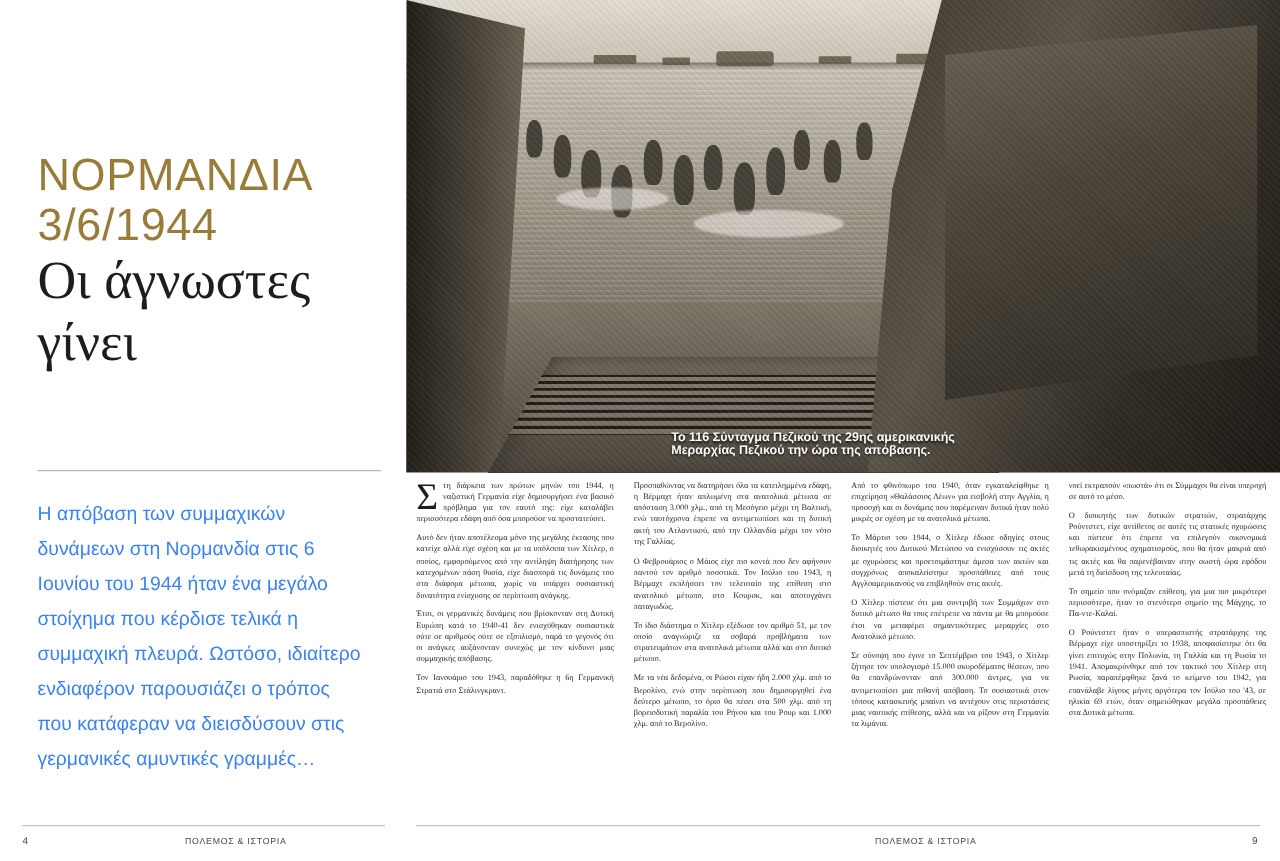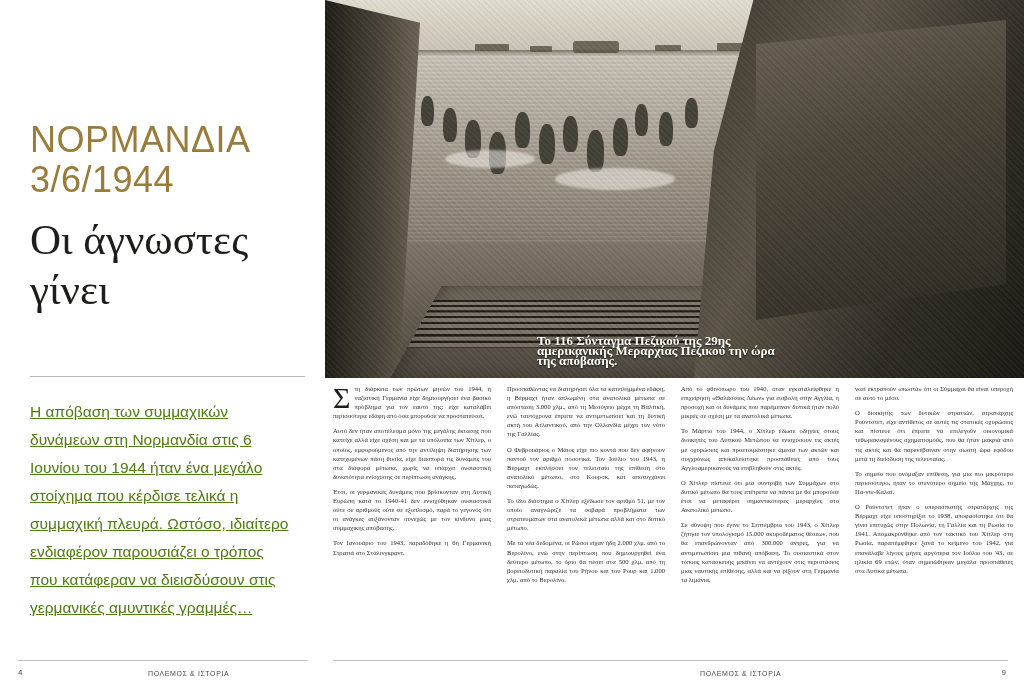--- a/index.html
+++ b/index.html
@@ -34,21 +34,21 @@
   }
   .kicker-1, .kicker-2 {
     font-family: "Liberation Sans", sans-serif;
     color: #9a7c3a;
     font-size: 36px;
     line-height: 40px;
     letter-spacing: 0.5px;
     font-weight: 400;
   }
   .headline {
-    margin-top: 15px;
+    margin-top: 0;
     font-family: "Liberation Serif", serif;
     color: #1d1d1b;
     font-size: 43px;
     line-height: 50px;
     font-weight: 400;
   }
   .rule {
     position: absolute;
     left: 30px;
     top: 376px;
@@ -57,22 +57,21 @@
     background: #b9b9b9;
   }
   .standfirst {
     position: absolute;
     left: 30px;
     top: 398px;
     width: 262px;
     font-family: "Liberation Sans", sans-serif;
     font-size: 15.5px;
     line-height: 28px;
-    color: #4d7c0f;
-    text-decoration: underline;
+    color: #3b82f6;
   }
   
   .photo-wrap {
     position: absolute;
     left: 325px;
     top: 0;
     width: 699px;
     height: 378px;
     overflow: hidden;
     background: #7d7468;
@@ -181,25 +180,24 @@
     background-image:
       repeating-linear-gradient(45deg, rgba(255,255,255,0.03) 0 2px, rgba(0,0,0,0.03) 2px 4px);
     pointer-events: none;
   }
   .photo-caption {
     position: absolute;
     left: 212px;
     bottom: 12px;
     width: 240px;
     color: #fdfcf7;
-    font-size: 13px;
+    font-size: 10px;
     line-height: 10px;
     font-weight: bold;
     text-shadow: 0 1px 2px rgba(0,0,0,0.8);
-    font-family: Liberation Serif, serif;
   }
   
   .body-area {
     position: absolute;
     left: 325px;
     top: 384px;
     width: 699px;
     height: 268px;
   }
   .col {

